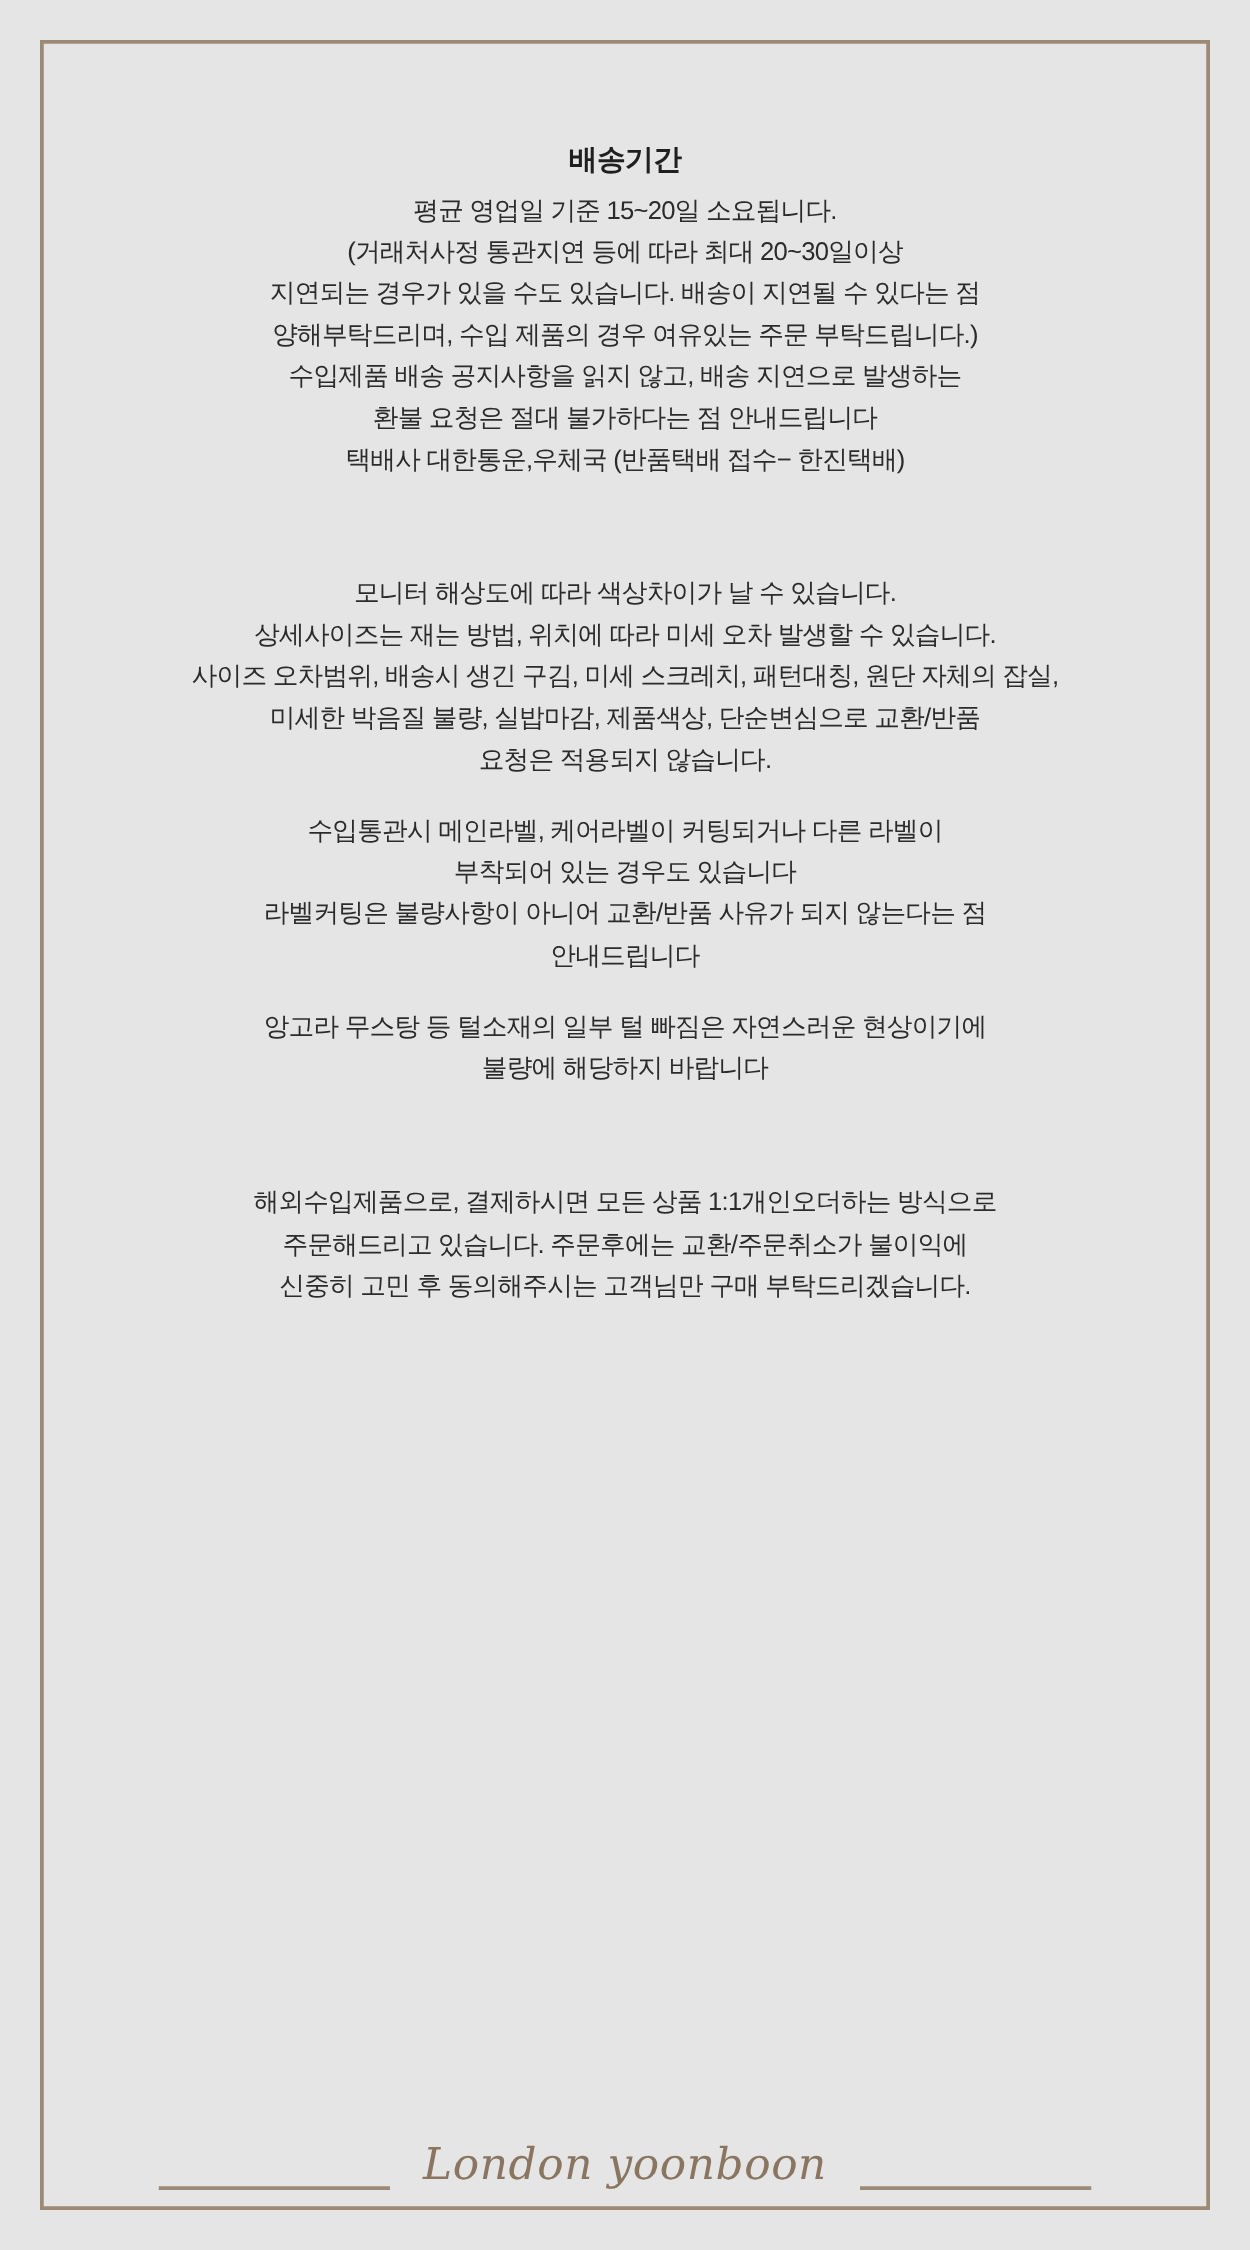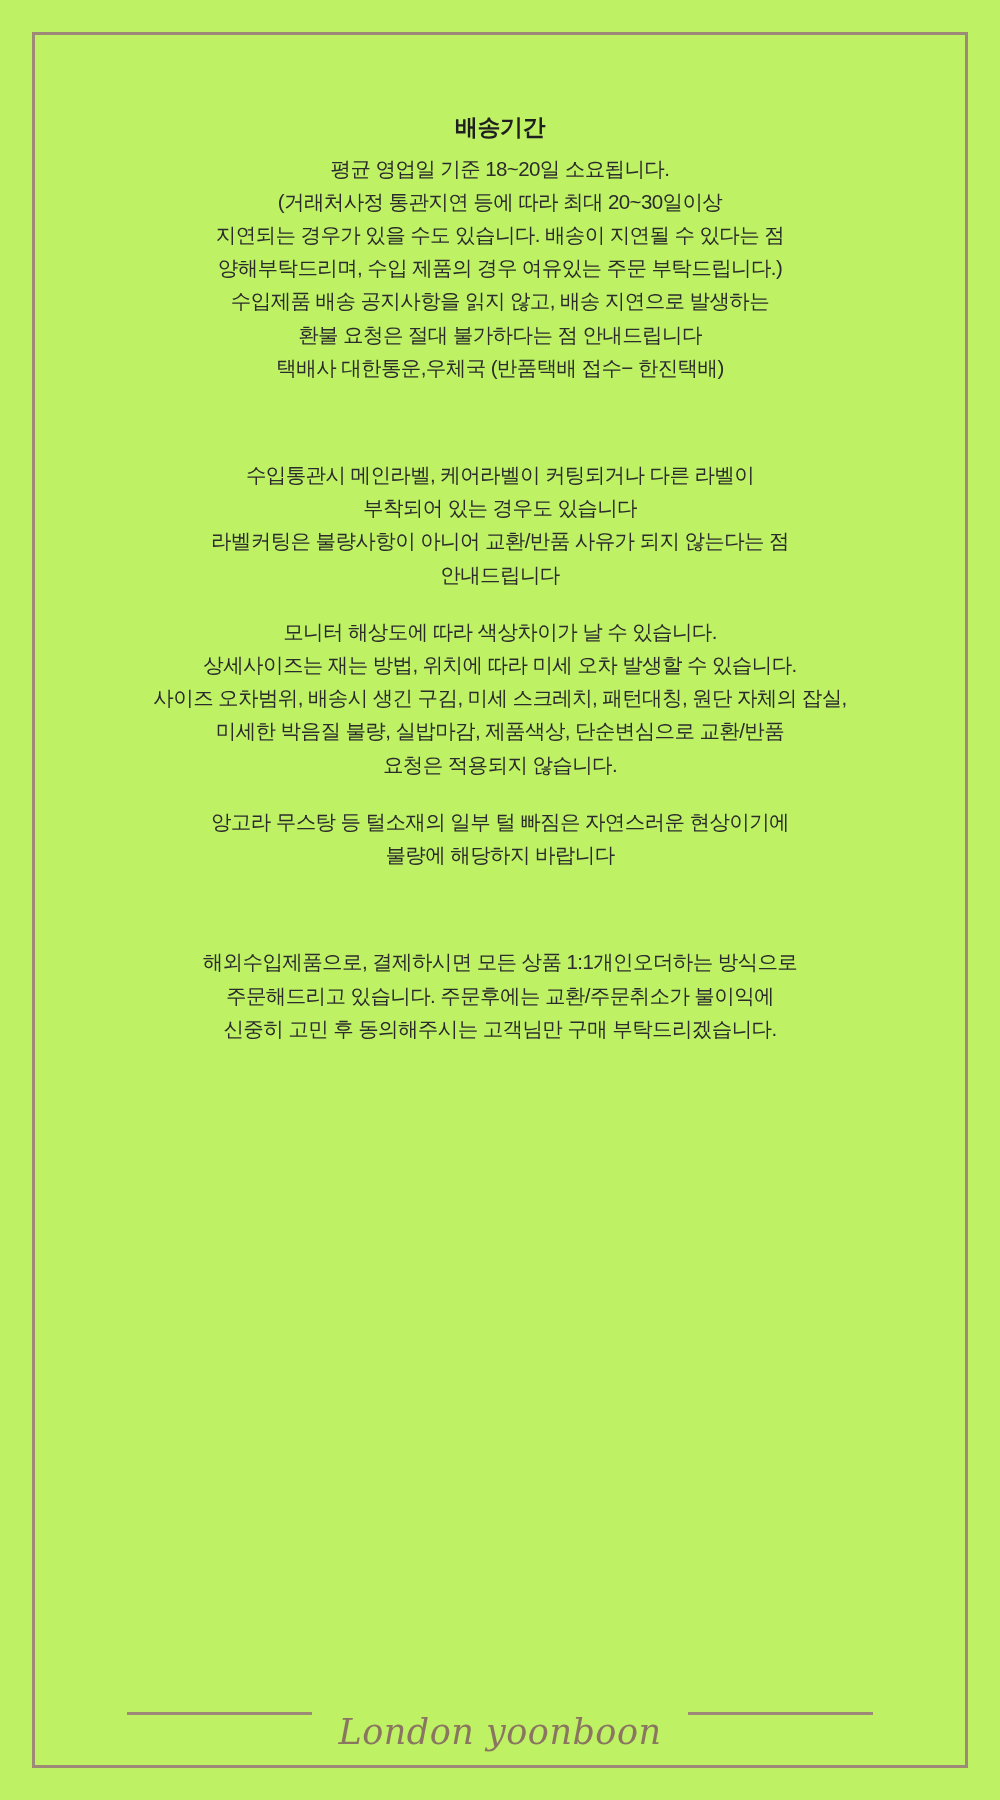--- a/index.html
+++ b/index.html
@@ -12,21 +12,21 @@
     background: #ffffff;
     font-family: "Liberation Sans", sans-serif;
     color: #2e2e2e;
     overflow: hidden;
   }
 
   .page {
     position: relative;
     width: 1000px;
     height: 1800px;
-    background: #bef264;
+    background: #e5e5e5;
     box-sizing: border-box;
   }
 
   
   .frame {
     position: absolute;
     left: 32px;
     top: 32px;
     right: 32px;
     bottom: 32px;
@@ -73,21 +73,21 @@
 
   .spacer-lg { height: 40px; }
 
   
   .footer {
     position: absolute;
     left: 60px;
     right: 60px;
     bottom: 48px;
     display: flex;
-    align-items: flex-start;
+    align-items: flex-end;
     justify-content: center;
     gap: 26px;
   }
   .rule {
     height: 3px;
     background: #9c8a76;
     flex: 0 0 185px;
   }
   .logo {
     font-family: "DejaVu Serif", serif;
@@ -104,41 +104,41 @@
 </head>
 <body>
 
 <div class="page">
   <div class="frame"></div>
 
   <div class="content">
 
     <div class="section block-shipping">
       <h2 class="section-title">배송기간</h2>
-      <p class="para">평균 영업일 기준 18~20일 소요됩니다.
+      <p class="para">평균 영업일 기준 15~20일 소요됩니다.
 (거래처사정 통관지연 등에 따라 최대 20~30일이상
 지연되는 경우가 있을 수도 있습니다. 배송이 지연될 수 있다는 점
 양해부탁드리며, 수입 제품의 경우 여유있는 주문 부탁드립니다.)
 수입제품 배송 공지사항을 읽지 않고, 배송 지연으로 발생하는
 환불 요청은 절대 불가하다는 점 안내드립니다
 택배사 대한통운,우체국 (반품택배 접수− 한진택배)</p>
     </div>
 
     <div class="spacer-lg"></div>
 
     <div class="section">
-      <p class="para">수입통관시 메인라벨, 케어라벨이 커팅되거나 다른 라벨이
-부착되어 있는 경우도 있습니다
-라벨커팅은 불량사항이 아니어 교환/반품 사유가 되지 않는다는 점
-안내드립니다</p>
       <p class="para">모니터 해상도에 따라 색상차이가 날 수 있습니다.
 상세사이즈는 재는 방법, 위치에 따라 미세 오차 발생할 수 있습니다.
 사이즈 오차범위, 배송시 생긴 구김, 미세 스크레치, 패턴대칭, 원단 자체의 잡실,
 미세한 박음질 불량, 실밥마감, 제품색상, 단순변심으로 교환/반품
 요청은 적용되지 않습니다.</p>
+      <p class="para">수입통관시 메인라벨, 케어라벨이 커팅되거나 다른 라벨이
+부착되어 있는 경우도 있습니다
+라벨커팅은 불량사항이 아니어 교환/반품 사유가 되지 않는다는 점
+안내드립니다</p>
       <p class="para">앙고라 무스탕 등 털소재의 일부 털 빠짐은 자연스러운 현상이기에
 불량에 해당하지 바랍니다</p>
     </div>
 
     <div class="spacer-lg"></div>
 
     <div class="section">
       <p class="para">해외수입제품으로, 결제하시면 모든 상품 1:1개인오더하는 방식으로
 주문해드리고 있습니다. 주문후에는 교환/주문취소가 불이익에
 신중히 고민 후 동의해주시는 고객님만 구매 부탁드리겠습니다.</p>

